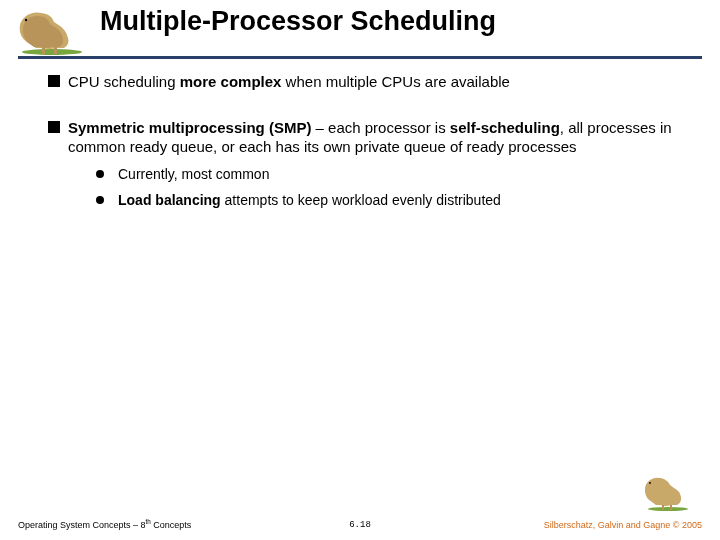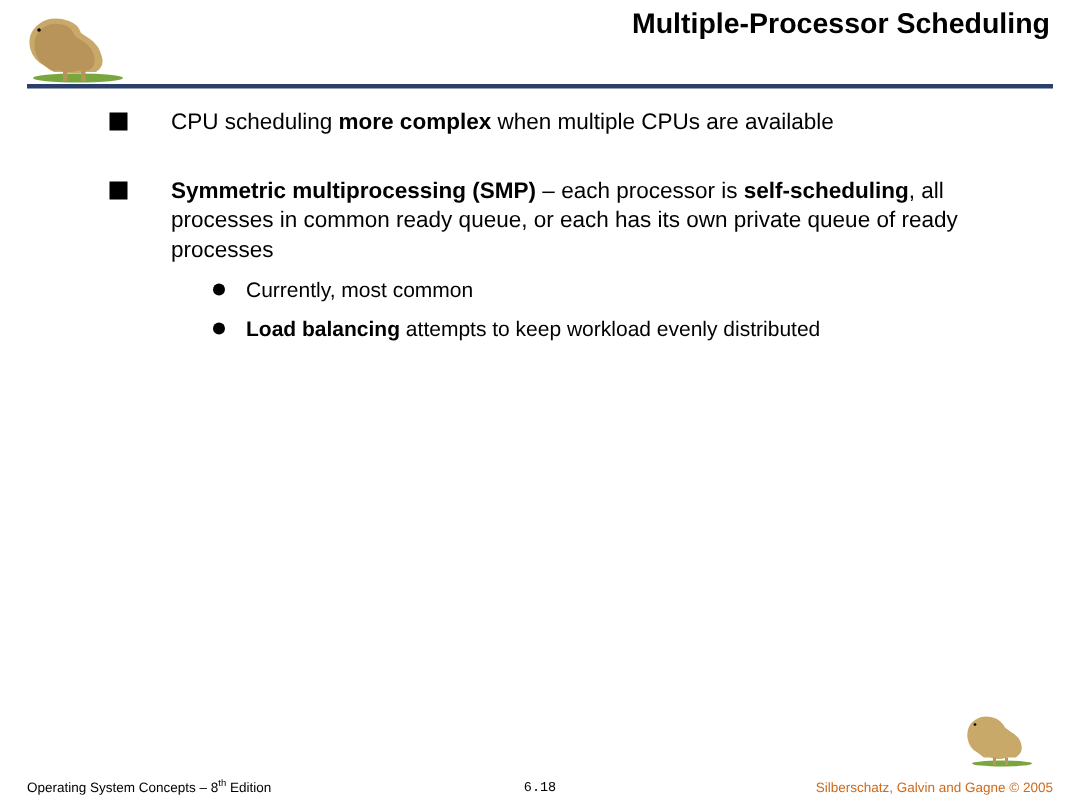--- a/index.html
+++ b/index.html
@@ -23,47 +23,46 @@
     top: 4px;
     left: 12px;
     width: 80px;
     height: 52px;
   }
   .title {
     position: absolute;
     top: 6px;
     left: 100px;
     right: 20px;
-    font-size: 19px;
+    font-size: 27px;
     font-weight: bold;
     color: #000;
-    text-align: right;
+    text-align: left;
   }
   .title-underline {
     position: absolute;
     top: 56px;
     left: 18px;
     right: 18px;
     height: 3px;
     background: #2b3f6b;
   }
   .content {
     position: absolute;
     top: 72px;
     left: 48px;
     right: 40px;
     font-size: 15px;
     line-height: 1.3;
     color: #000;
   }
   .bullet-1 {
     position: relative;
-    padding-left: 41px;
+    padding-left: 20px;
     margin-bottom: 26px;
-    margin-left: 25px;
   }
   .bullet-1::before {
     content: "";
     position: absolute;
     left: 0;
     top: 3px;
     width: 12px;
     height: 12px;
     background: #000;
   }
@@ -146,19 +145,19 @@
   <svg class="footer-dino" viewBox="0 0 56 40">
     <ellipse cx="28" cy="37" rx="20" ry="2" fill="#7aa63f"></ellipse>
     <path d="M12 30 Q6 27 5 20 Q4 12 10 8 Q16 4 24 7 Q28 9 30 13 L34 16 Q40 19 41 25 Q42 30 37 33 L31 33 Q26 35 20 33 L16 33 Z" fill="#c9a96a"></path>
     <circle cx="10" cy="11" r="0.9" fill="#000"></circle>
     <rect x="22" y="33" width="2" height="5" fill="#b8945a"></rect>
     <rect x="30" y="33" width="2" height="5" fill="#b8945a"></rect>
   </svg>
 
   <div class="footer">
     <div class="footer-left">
-      <span>Operating System Concepts – 8</span><sup>th</sup><span> Edition</span>
+      <span>Operating System Concepts – 8</span><sup>th</sup><span> Concepts</span>
     </div>
     <div class="footer-center">6.18</div>
     <div class="footer-right">Silberschatz, Galvin and Gagne © 2005</div>
   </div>
 
 </div>
 
 </body></html>

